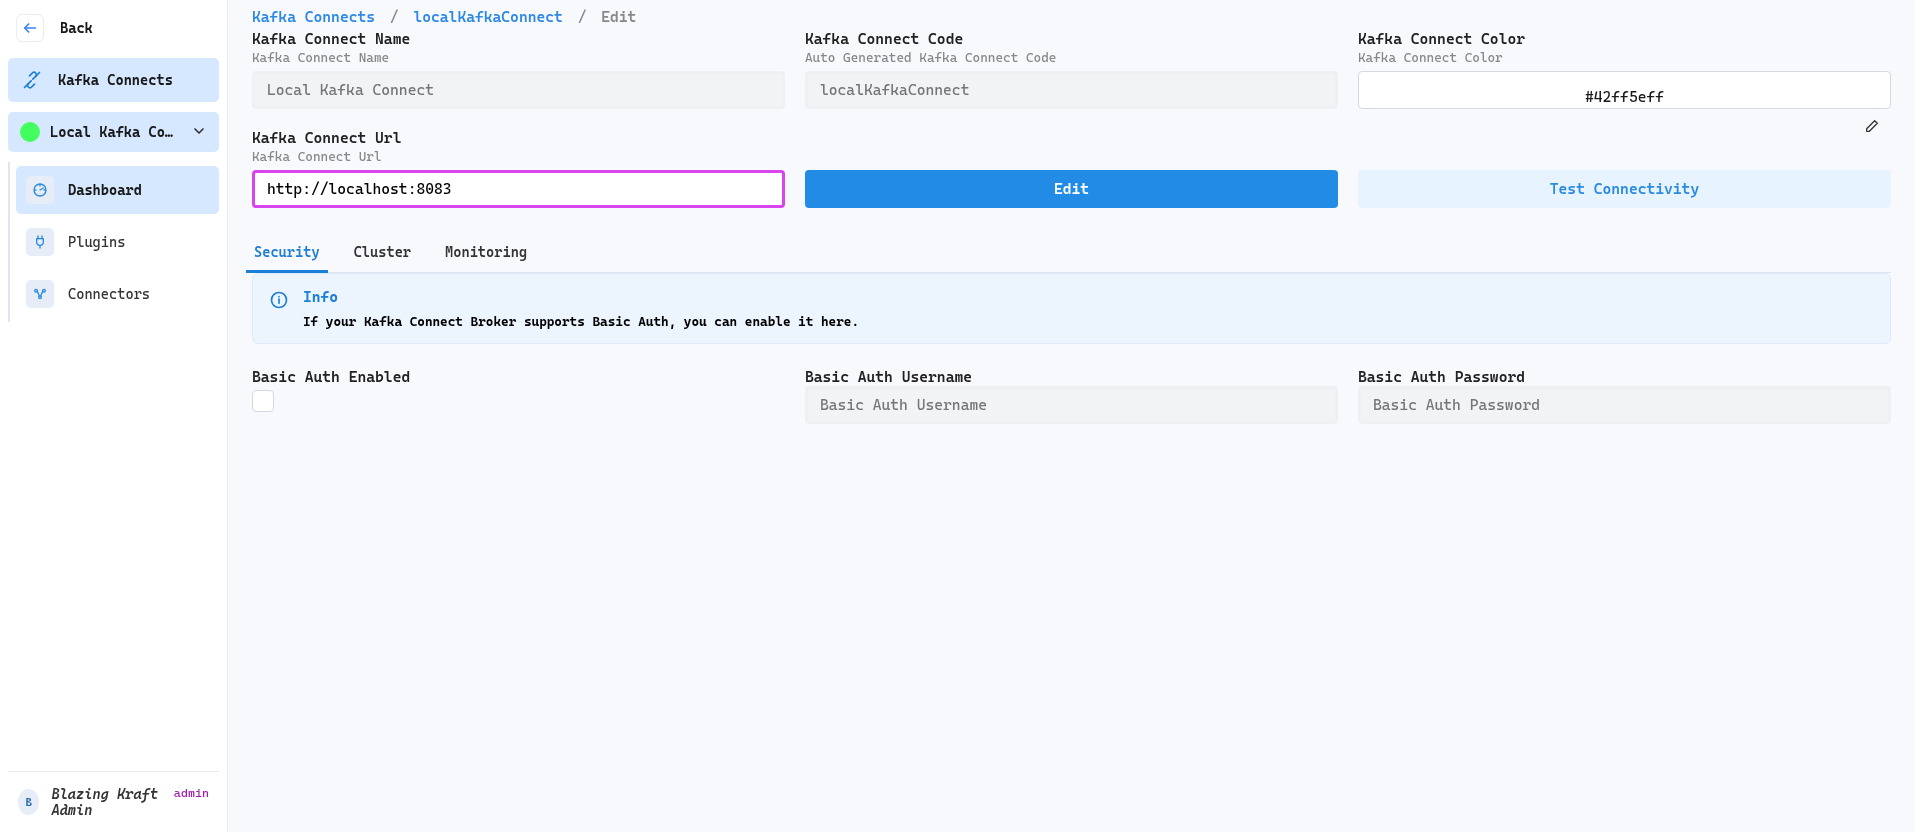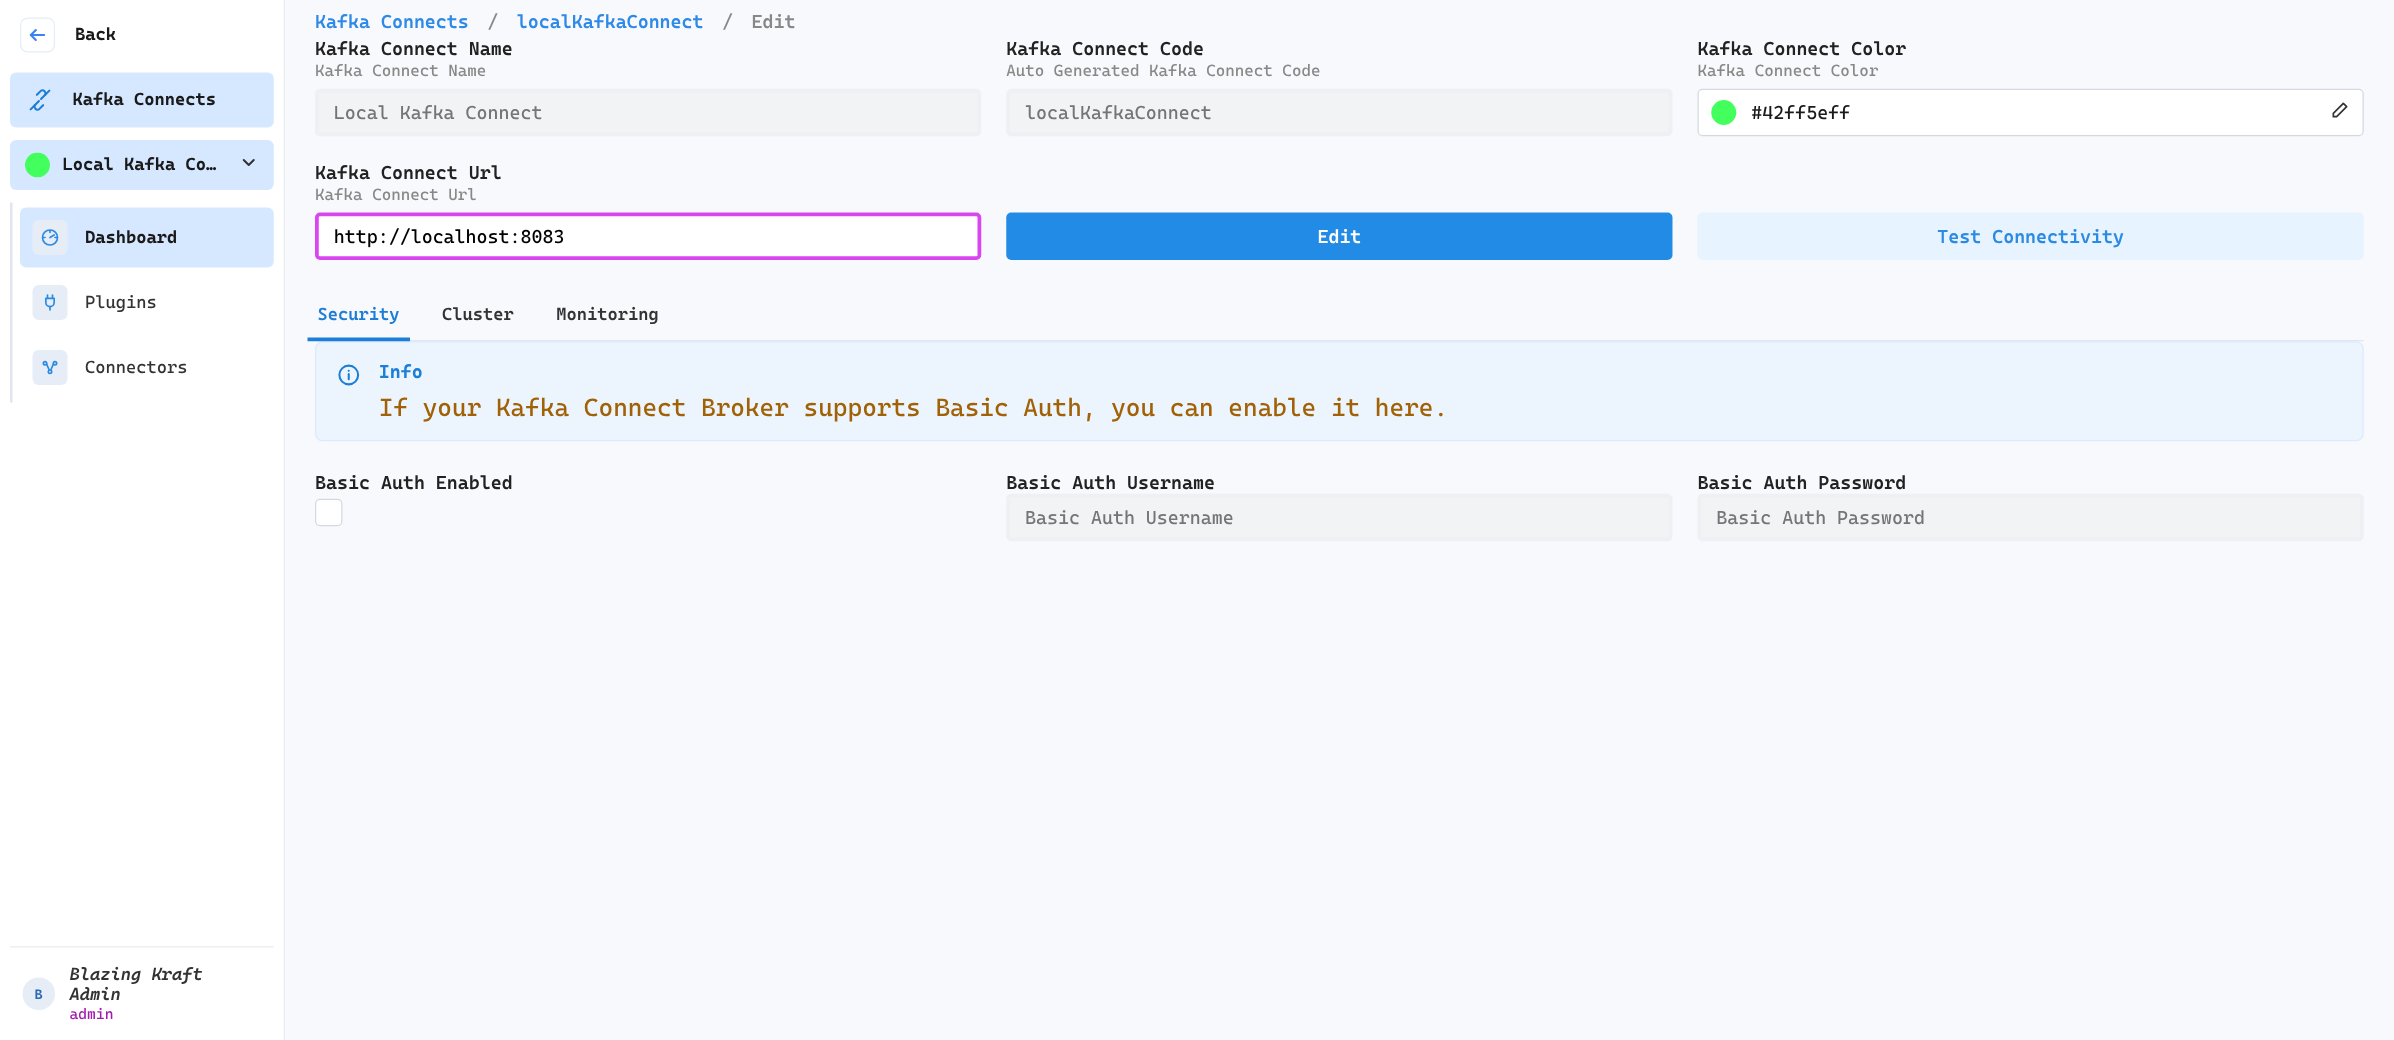--- a/index.html
+++ b/index.html
@@ -87,21 +87,21 @@
     }
     .avatar {
       width: 26px; height: 26px;
       border-radius: 50%;
       background:#e6edf6;
       color:#2b6cb0;
       font-size:11px;
       display:flex; align-items:center; justify-content:center;
       font-weight:700;
     }
-    .footer-text { display:flex; flex-direction:column; font-style: italic; font-weight:600; color:#333; }
+    .footer-text { display:flex; flex-direction:row; font-style: italic; font-weight:600; color:#333; }
     .footer-text small { font-style: normal; font-weight:400; color:#a21caf; font-size:12px; }
 
     
     .main {
       flex:1;
       padding: 8px 24px 20px 24px;
       overflow:auto;
     }
     .breadcrumb { font-weight:600; font-size:15px; margin-bottom: 4px; }
     .breadcrumb a { color:#2e8ae6; text-decoration:none; cursor:pointer; }
@@ -137,20 +137,21 @@
     .readonly-input { background:#f1f3f5; color:#8b8f94; border-color:#eef0f3; }
     .color-input {
       width:100%;
       height:38px;
       border:1px solid #d3d9e0;
       border-radius:4px;
       padding:4px 10px;
       background:#fff;
       display:flex; align-items:center; gap:12px;
       font-size:15px;
+      flex-direction:column;
     }
     .color-input .pencil { margin-left:auto; color:#333; cursor:pointer; }
     .color-swatch { width:20px; height:20px; border-radius:50%; background:#42ff5e; }
 
     .row2 {
       display:grid;
       grid-template-columns: 1fr 1fr 1fr;
       gap: 0 20px;
       align-items: end;
     }
@@ -195,21 +196,21 @@
       padding: 14px 16px;
       display:flex; gap:14px;
     }
     .info-icon {
       width:20px; height:20px;
       color:#1c7ed6;
       flex-shrink:0;
       margin-top:2px;
     }
     .info-title { color:#1c7ed6; font-weight:700; font-size:15px; margin-bottom:8px; }
-    .info-body { color:#a16207; font-size:20px; }
+    .info-body { color:#000000; font-size:13px;font-weight:bold; }
 
     
     .auth-grid {
       display:grid;
       grid-template-columns: 1fr 1fr 1fr;
       gap: 0 20px;
       margin-top: 24px;
       align-items:start;
     }
     .checkbox {

